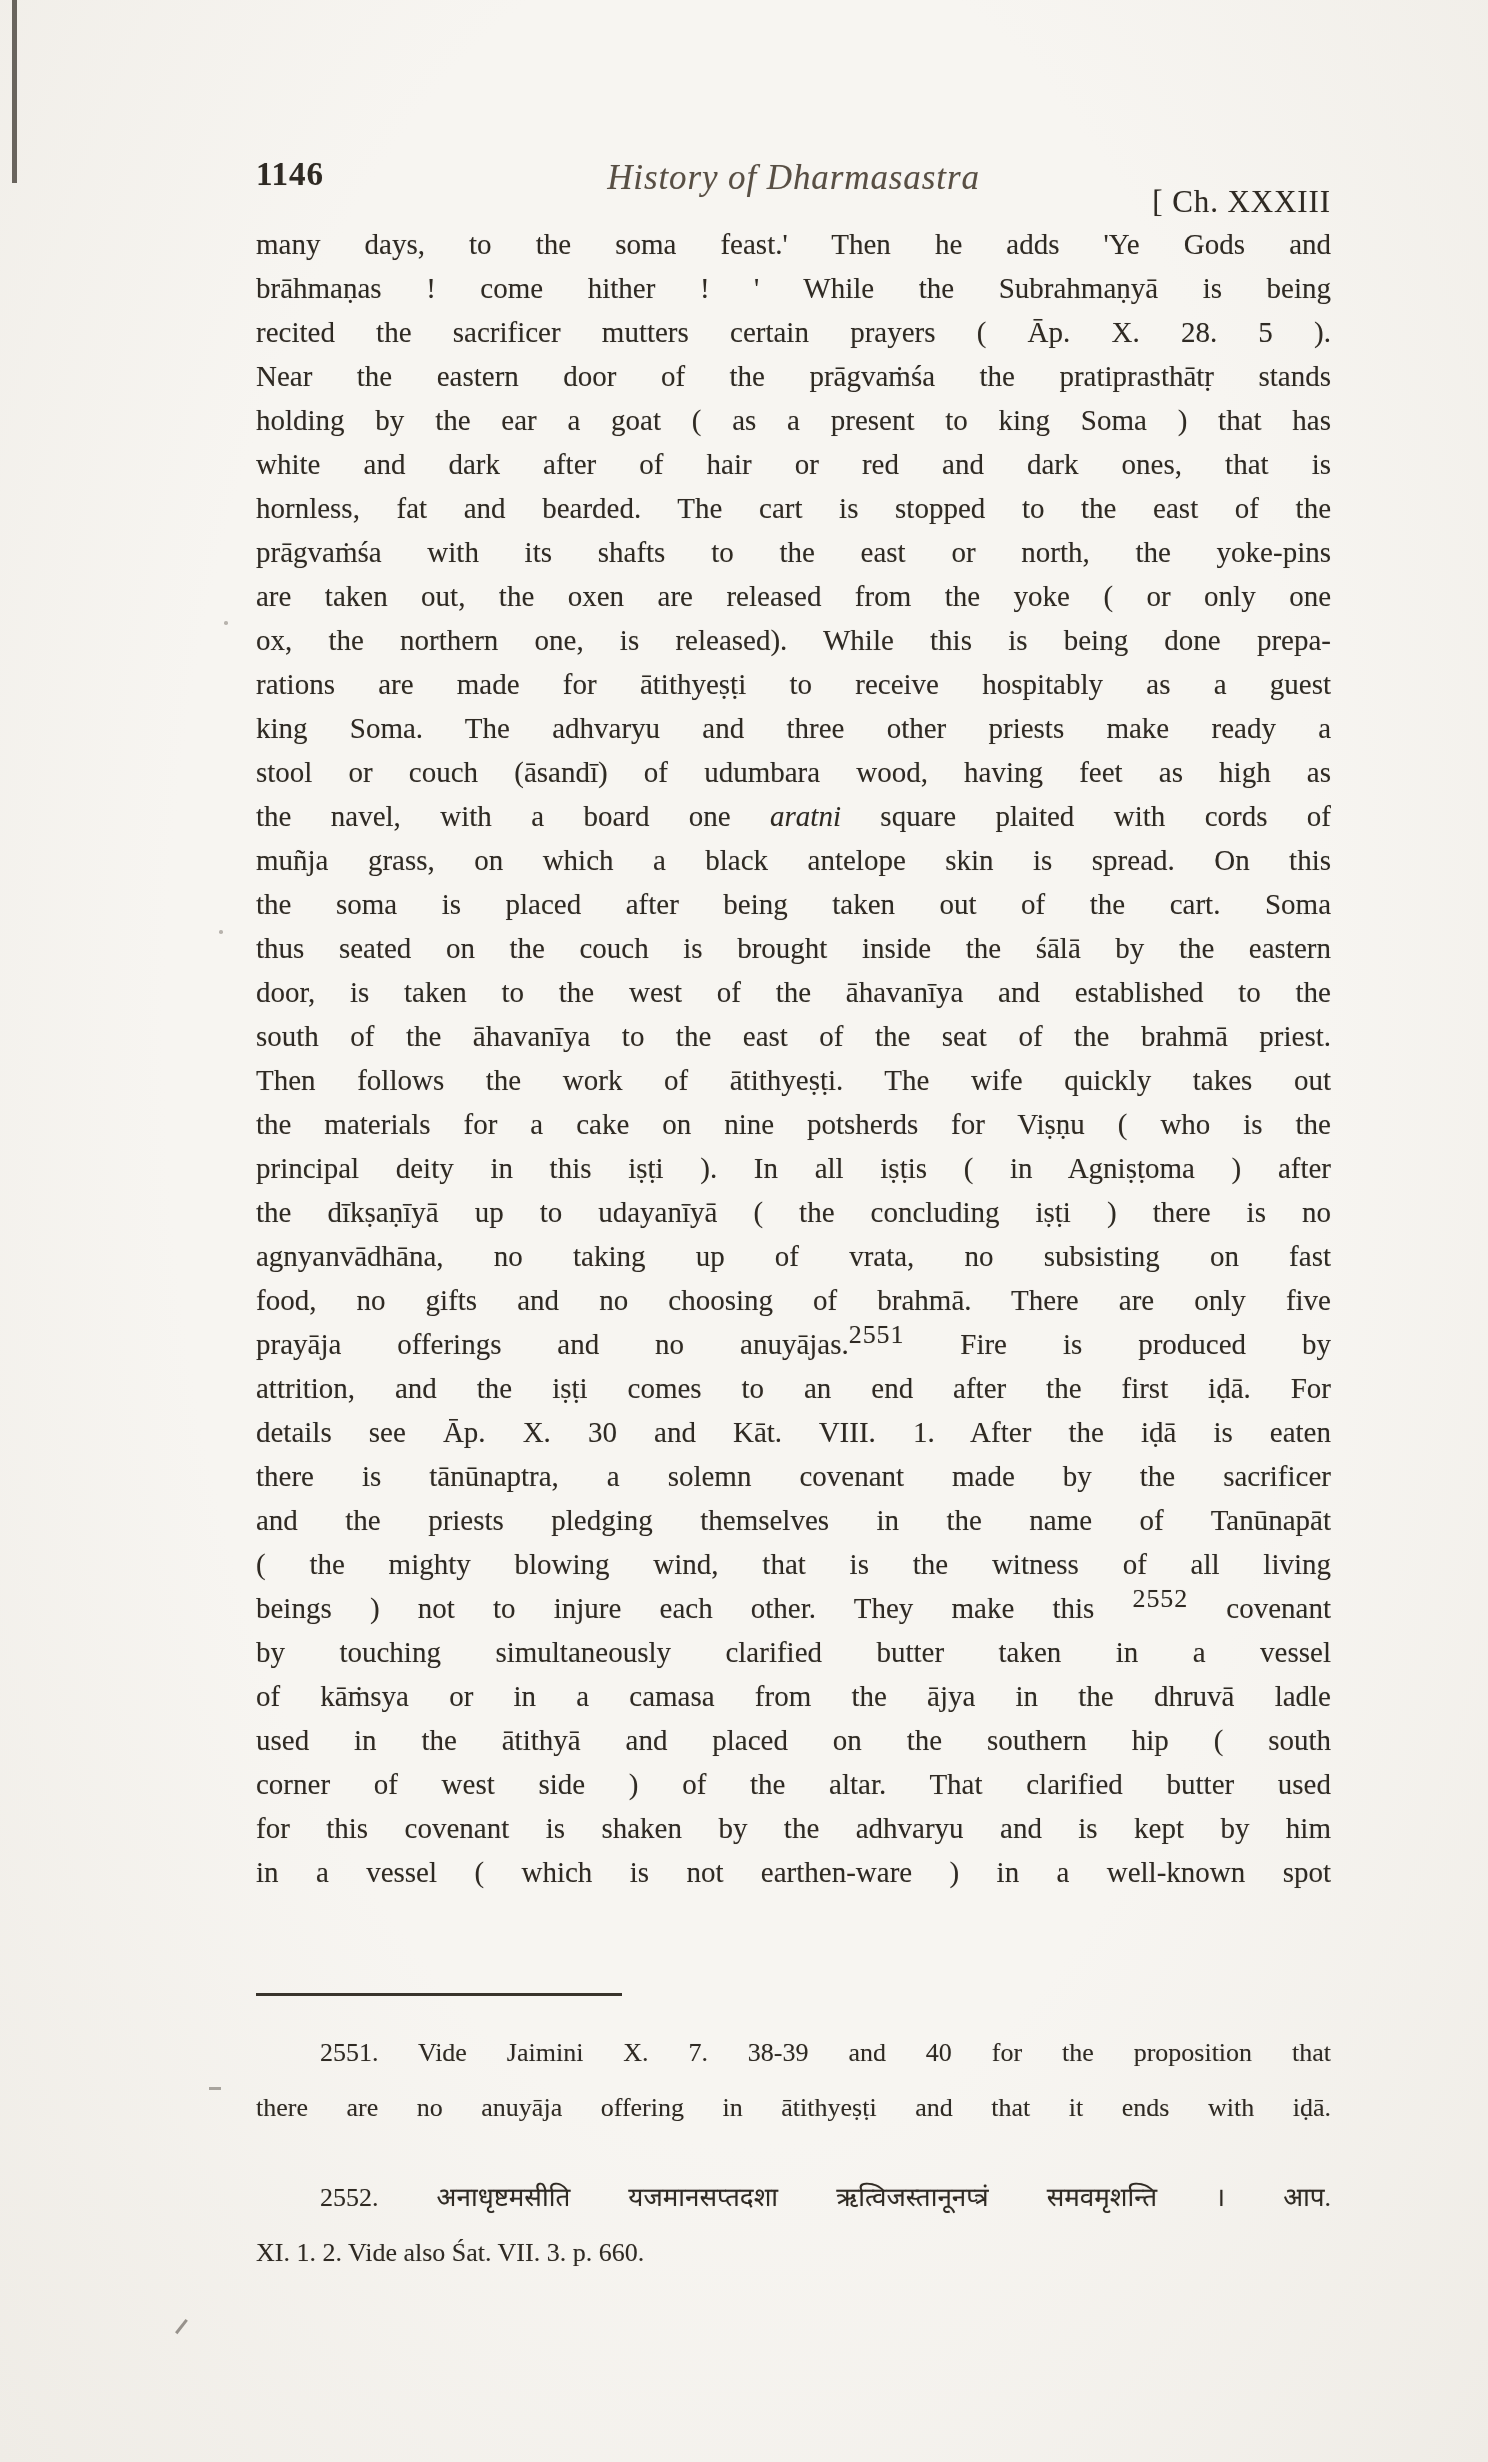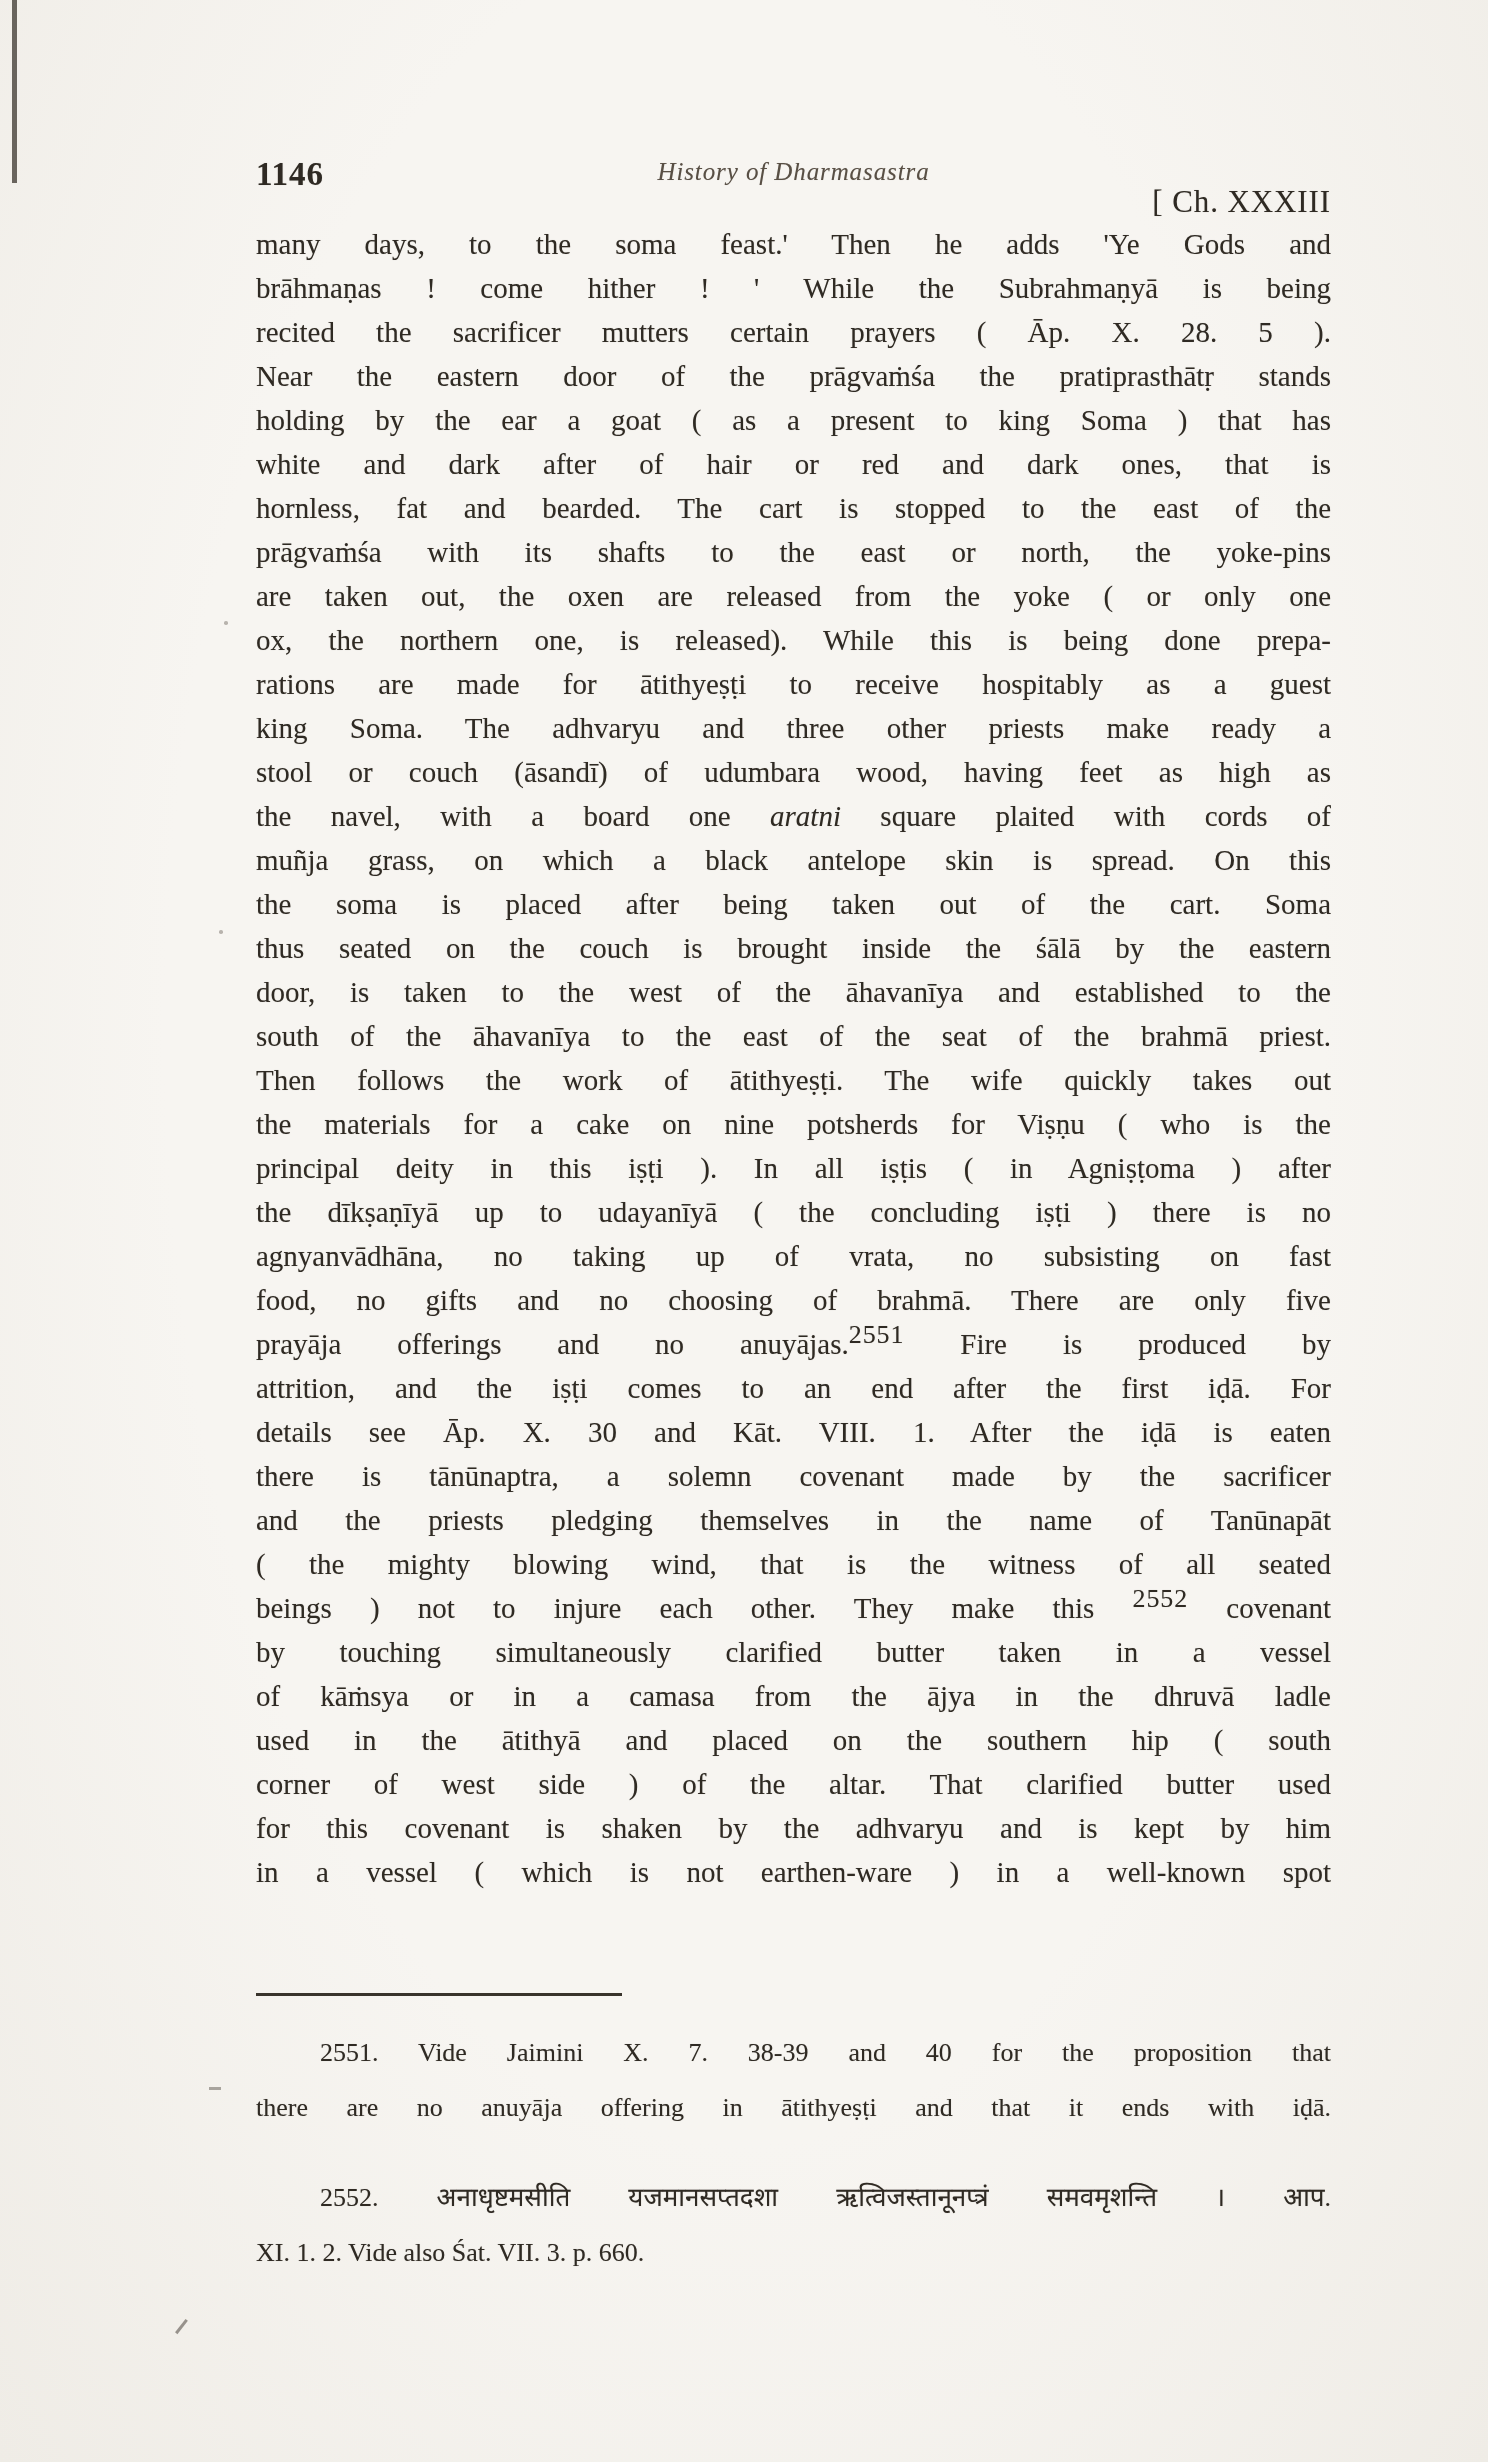--- a/index.html
+++ b/index.html
@@ -13,21 +13,21 @@
     font-family: "Liberation Serif", "DejaVu Serif", serif;
     color: #2f2a23;
     overflow: hidden;
     text-shadow: 0 0 0.9px rgba(43,38,31,.25);
   }
 
   
   .pagehead { position: absolute; left: 256px; top: 156px; width: 1075px; height: 46px; }
   .pnum   { position: absolute; left: 0; top: 0; font-weight: 700; font-size: 33px; letter-spacing: 0.9px; }
   .ptitle { position: absolute; left: 0; right: 0; top: 1.8px; text-align: center;
-            font-style: italic; font-size: 25px; color: #4b4136; opacity: .92; letter-spacing: 0.9px; }
+            font-style: italic; font-size: 35px; color: #4b4136; opacity: .92; letter-spacing: 0.9px; }
   .pchap  { position: absolute; right: 0; top: 0; font-size: 31px; letter-spacing: 0.9px; margin-top: 28px; }
 
   
   .bodytext {
     position: absolute; left: 256px; top: 222px; width: 1075px;
     font-size: 29px; word-spacing: 0.9px;
   }
   .line {
     line-height: 44px; max-height: 44px; overflow: hidden;
     text-align: justify; text-align-last: justify; text-justify: inter-word;
@@ -96,21 +96,21 @@
       <div class="line"><span>the materials for a cake on nine potsherds for Viṣṇu ( who is the</span></div>
       <div class="line"><span>principal deity in this iṣṭi ).  In all iṣṭis ( in Agniṣṭoma ) after</span></div>
       <div class="line"><span>the dīkṣaṇīyā up to udayanīyā ( the concluding iṣṭi ) there is no</span></div>
       <div class="line"><span>agnyanvādhāna, no taking up of vrata, no subsisting on fast</span></div>
       <div class="line"><span>food, no gifts and no choosing of brahmā.  There are only five</span></div>
       <div class="line"><span>prayāja offerings and no anuyājas.</span><span class="sup">2551</span><span>  Fire is produced by</span></div>
       <div class="line"><span>attrition, and the iṣṭi comes to an end after the first iḍā.  For</span></div>
       <div class="line"><span>details see Āp. X. 30 and Kāt. VIII. 1.  After the iḍā is eaten</span></div>
       <div class="line"><span>there is tānūnaptra, a solemn covenant made by the sacrificer</span></div>
       <div class="line"><span>and the priests pledging themselves in the name of Tanūnapāt</span></div>
-      <div class="line"><span>( the mighty blowing wind, that is the witness of all seated</span></div>
+      <div class="line"><span>( the mighty blowing wind, that is the witness of all living</span></div>
       <div class="line"><span>beings ) not to injure each other.  They make this </span><span class="sup">2552</span><span> covenant</span></div>
       <div class="line"><span>by touching simultaneously clarified butter taken in a vessel</span></div>
       <div class="line"><span>of kāṁsya or in a camasa from the ājya in the dhruvā ladle</span></div>
       <div class="line"><span>used in the ātithyā and placed on the southern hip ( south</span></div>
       <div class="line"><span>corner of west side ) of the altar.  That clarified butter used</span></div>
       <div class="line"><span>for this covenant is shaken by the adhvaryu and is kept by him</span></div>
       <div class="line"><span>in a vessel ( which is not earthen-ware ) in a well-known spot</span></div>
     </main>
 
   <div class="fnrule"></div>

